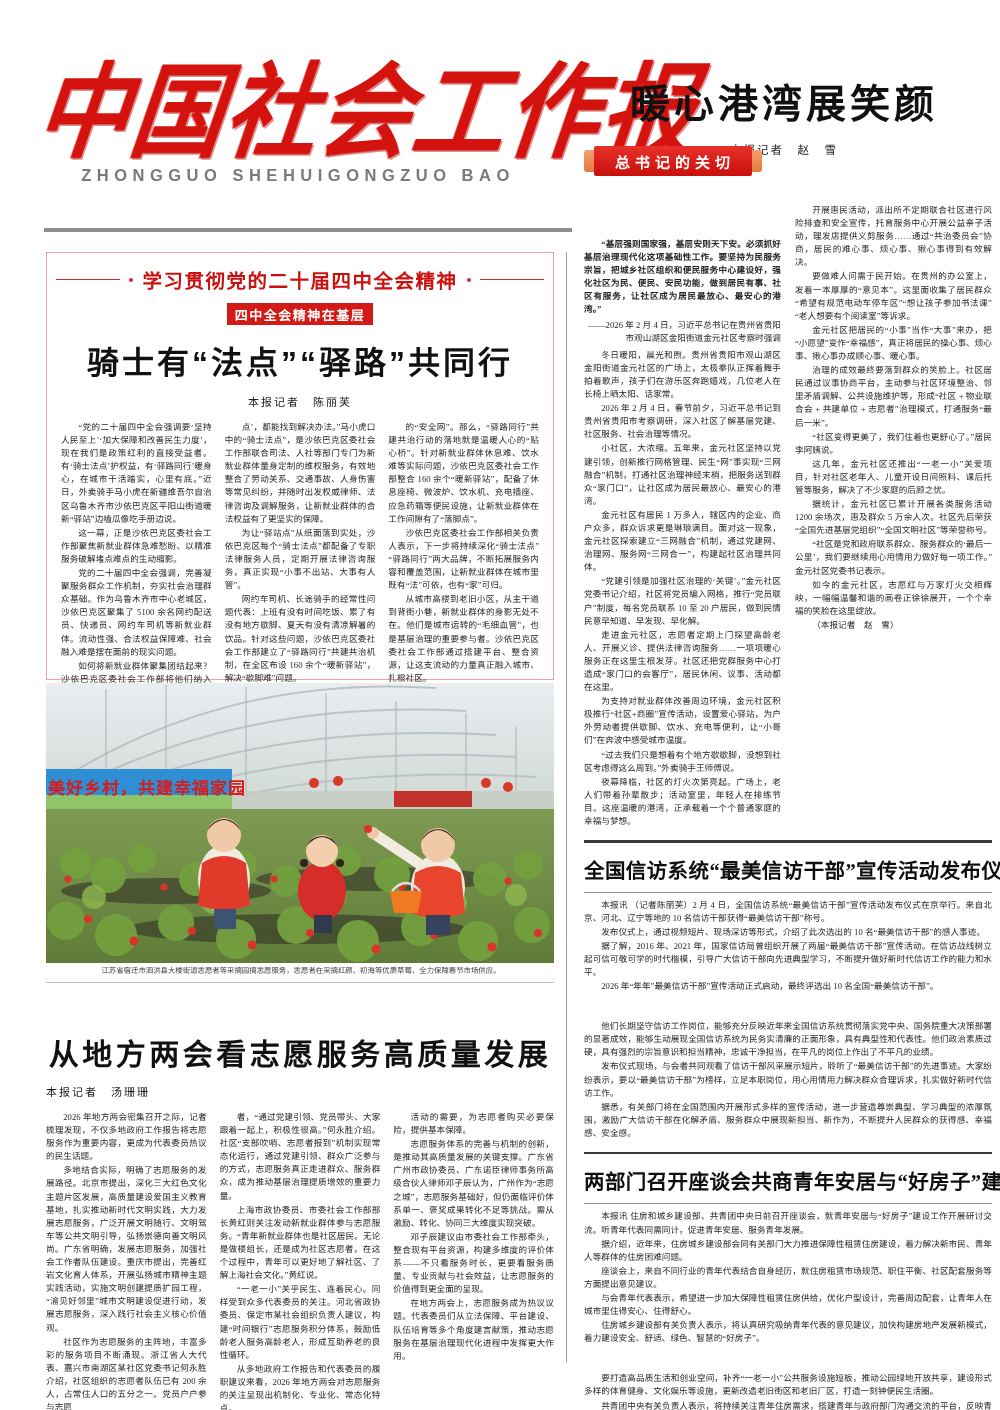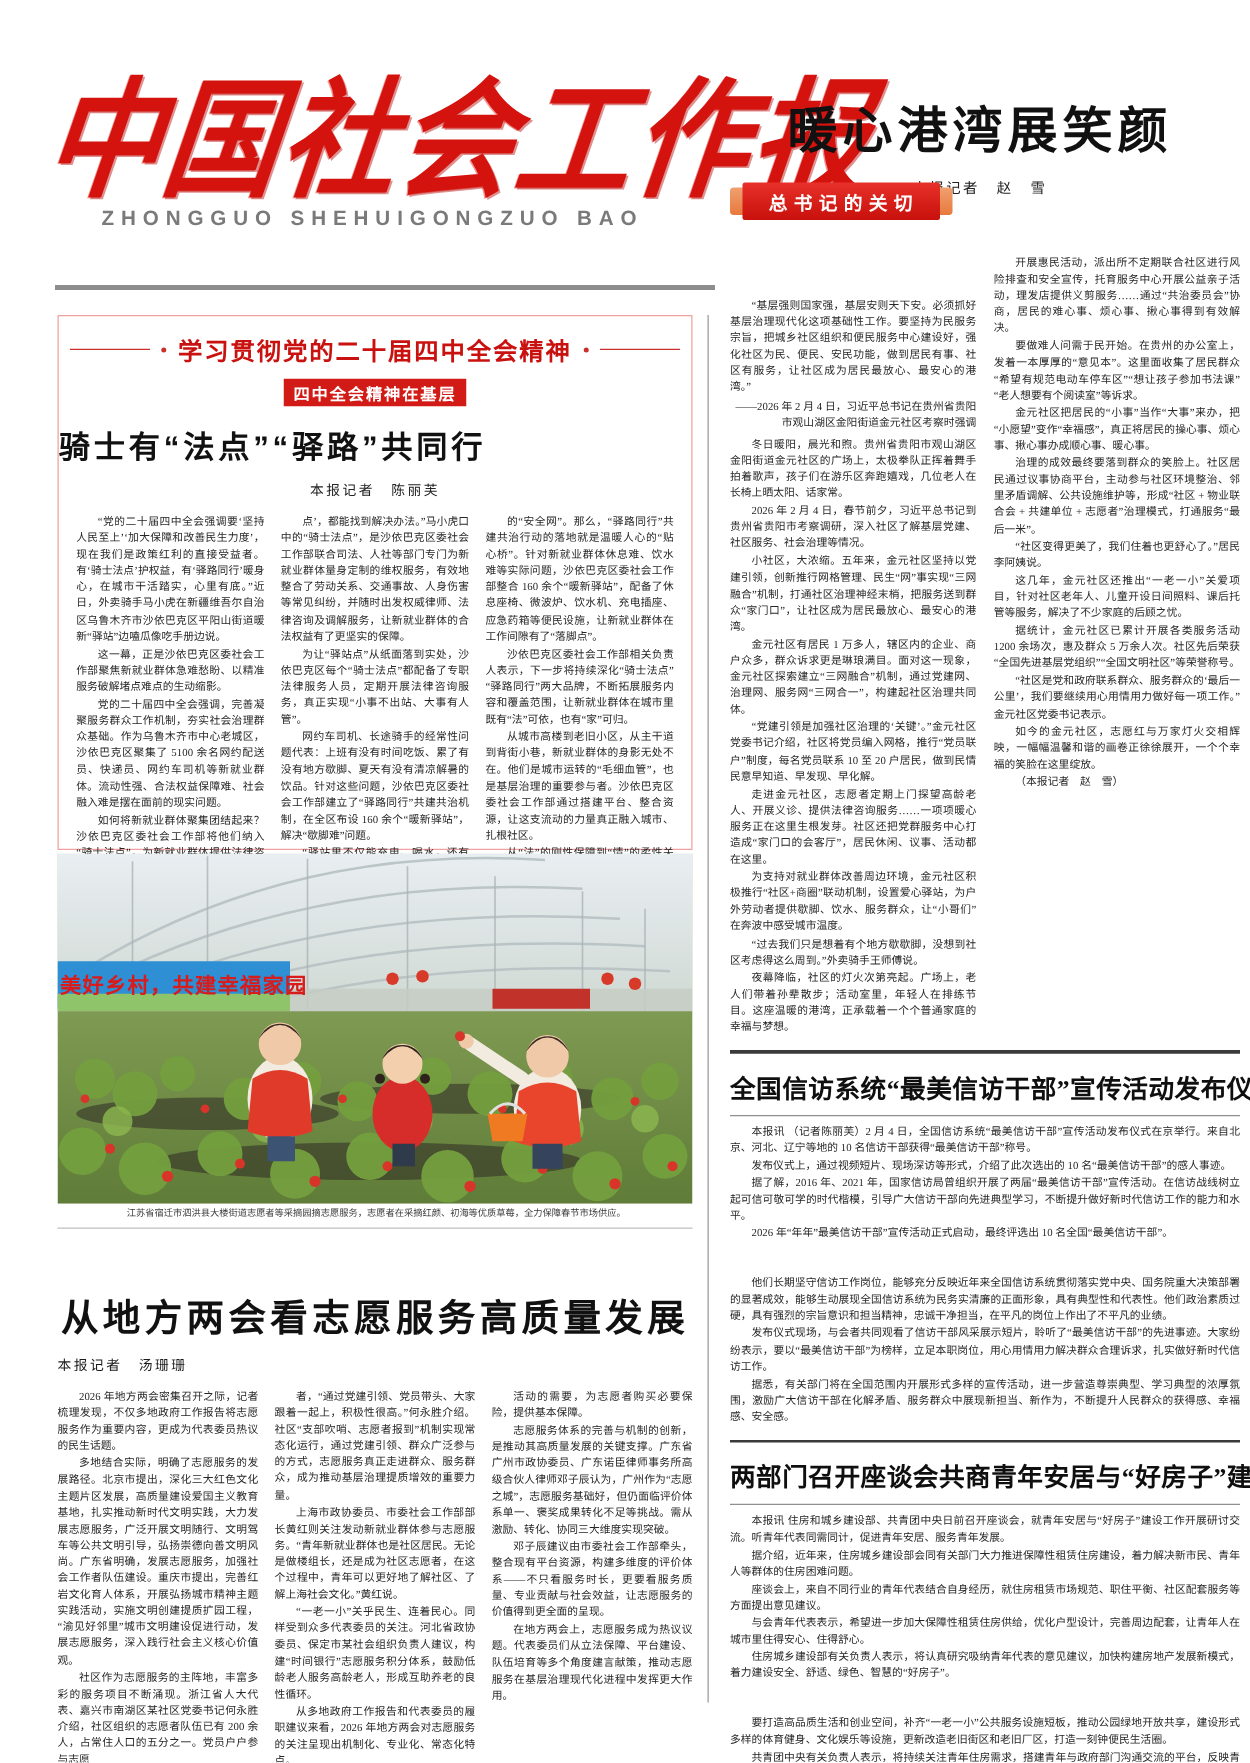--- a/index.html
+++ b/index.html
@@ -97,40 +97,40 @@
     font-family:"Liberation Serif", serif; white-space:nowrap;
   }
   .sub-badge {
     margin:9px auto 0; width:146px; height:22px;
     background:#d21a16; color:#fff;
     display:flex; align-items:center; justify-content:center;
     font-size:13px; font-weight:bold; letter-spacing:1.5px;
     font-family:"Liberation Sans", sans-serif;
   }
   .lead-title {
-    margin-top:12px; text-align:left;
-    font-size:25px; font-weight:bold; letter-spacing:3px;
+    margin-top:12px; text-align:center;
+    font-size:32px; font-weight:bold; letter-spacing:3px;
     font-family:"Liberation Sans", sans-serif; color:#111;
   }
   .lead-byline {
     margin-top:10px; text-align:center; font-size:11px; letter-spacing:2px; color:#222;
   }
   .lead-cols {
     margin:12px 14px 0 14px; display:flex; gap:13px;
   }
   .lead-col { flex:1; }
 
   
   .body-text {
     font-size:8.6px; line-height:13.1px; text-align:justify;
     color:#262626; font-family:"Liberation Serif", serif;
     letter-spacing:0.05px;
   }
   .body-text p { text-indent:2em; margin-bottom:1px; }
-  .lead-in { font-weight:normal; }
+  .lead-in { font-weight:bold; }
 
   
   .photo {
     position:absolute; left:46px; top:683px; width:508px; height:280px;
     overflow:hidden; background:#cfd9c6;
   }
   .photo svg { display:block; }
   .photo-caption {
     position:absolute; left:56px; top:965px; width:490px;
     font-size:7.4px; line-height:11px; color:#3a3a3a; text-align:center;
@@ -398,21 +398,21 @@
             <p class="lead-in">“基层强则国家强，基层安则天下安。必须抓好基层治理现代化这项基础性工作。要坚持为民服务宗旨，把城乡社区组织和便民服务中心建设好，强化社区为民、便民、安民功能，做到居民有事、社区有服务，让社区成为居民最放心、最安心的港湾。”</p>
           </div>
         <div style="text-align:right;margin:2px 0 4px;">——2026 年 2 月 4 日，习近平总书记在贵州省贵阳市观山湖区金阳街道金元社区考察时强调</div>
         <div>
             <p>冬日暖阳，晨光和煦。贵州省贵阳市观山湖区金阳街道金元社区的广场上，太极拳队正挥着舞手拍着歌声，孩子们在游乐区奔跑嬉戏，几位老人在长椅上晒太阳、话家常。</p>
             <p>2026 年 2 月 4 日，春节前夕，习近平总书记到贵州省贵阳市考察调研，深入社区了解基层党建、社区服务、社会治理等情况。</p>
             <p>小社区，大浓缩。五年来，金元社区坚持以党建引领，创新推行网格管理、民生“网”事实现“三网融合”机制，打通社区治理神经末梢，把服务送到群众“家门口”，让社区成为居民最放心、最安心的港湾。</p>
             <p>金元社区有居民 1 万多人，辖区内的企业、商户众多，群众诉求更是琳琅满目。面对这一现象，金元社区探索建立“三网融合”机制，通过党建网、治理网、服务网“三网合一”，构建起社区治理共同体。</p>
             <p>“党建引领是加强社区治理的‘关键’。”金元社区党委书记介绍，社区将党员编入网格，推行“党员联户”制度，每名党员联系 10 至 20 户居民，做到民情民意早知道、早发现、早化解。</p>
             <p>走进金元社区，志愿者定期上门探望高龄老人、开展义诊、提供法律咨询服务……一项项暖心服务正在这里生根发芽。社区还把党群服务中心打造成“家门口的会客厅”，居民休闲、议事、活动都在这里。</p>
-            <p>为支持对就业群体改善周边环境，金元社区积极推行“社区+商圈”联动机制，设置爱心驿站，为户外劳动者提供歇脚、饮水、服务群众，让“小哥们”在奔波中感受城市温度。</p>
+            <p>为支持对就业群体改善周边环境，金元社区积极推行“社区+商圈”宣传活动，设置爱心驿站，为户外劳动者提供歇脚、饮水、充电等便利，让“小哥们”在奔波中感受城市温度。</p>
             <p>“过去我们只是想着有个地方歇歇脚，没想到社区考虑得这么周到。”外卖骑手王师傅说。</p>
             <p>夜幕降临，社区的灯火次第亮起。广场上，老人们带着孙辈散步；活动室里，年轻人在排练节目。这座温暖的港湾，正承载着一个个普通家庭的幸福与梦想。</p>
           </div>
       </div>
       <div class="c body-text">
         <div>
             <p>开展惠民活动，派出所不定期联合社区进行风险排查和安全宣传，托育服务中心开展公益亲子活动，理发店提供义剪服务……通过“共治委员会”协商，居民的难心事、烦心事、揪心事得到有效解决。</p>
             <p>要做难人问需于民开始。在贵州的办公室上，发着一本厚厚的“意见本”。这里面收集了居民群众“希望有规范电动车停车区”“想让孩子参加书法课”“老人想要有个阅读室”等诉求。</p>
             <p>金元社区把居民的“小事”当作“大事”来办，把“小愿望”变作“幸福感”，真正将居民的操心事、烦心事、揪心事办成顺心事、暖心事。</p>
             <p>治理的成效最终要落到群众的笑脸上。社区居民通过议事协商平台，主动参与社区环境整治、邻里矛盾调解、公共设施维护等，形成“社区 + 物业联合会 + 共建单位 + 志愿者”治理模式，打通服务“最后一米”。</p>

